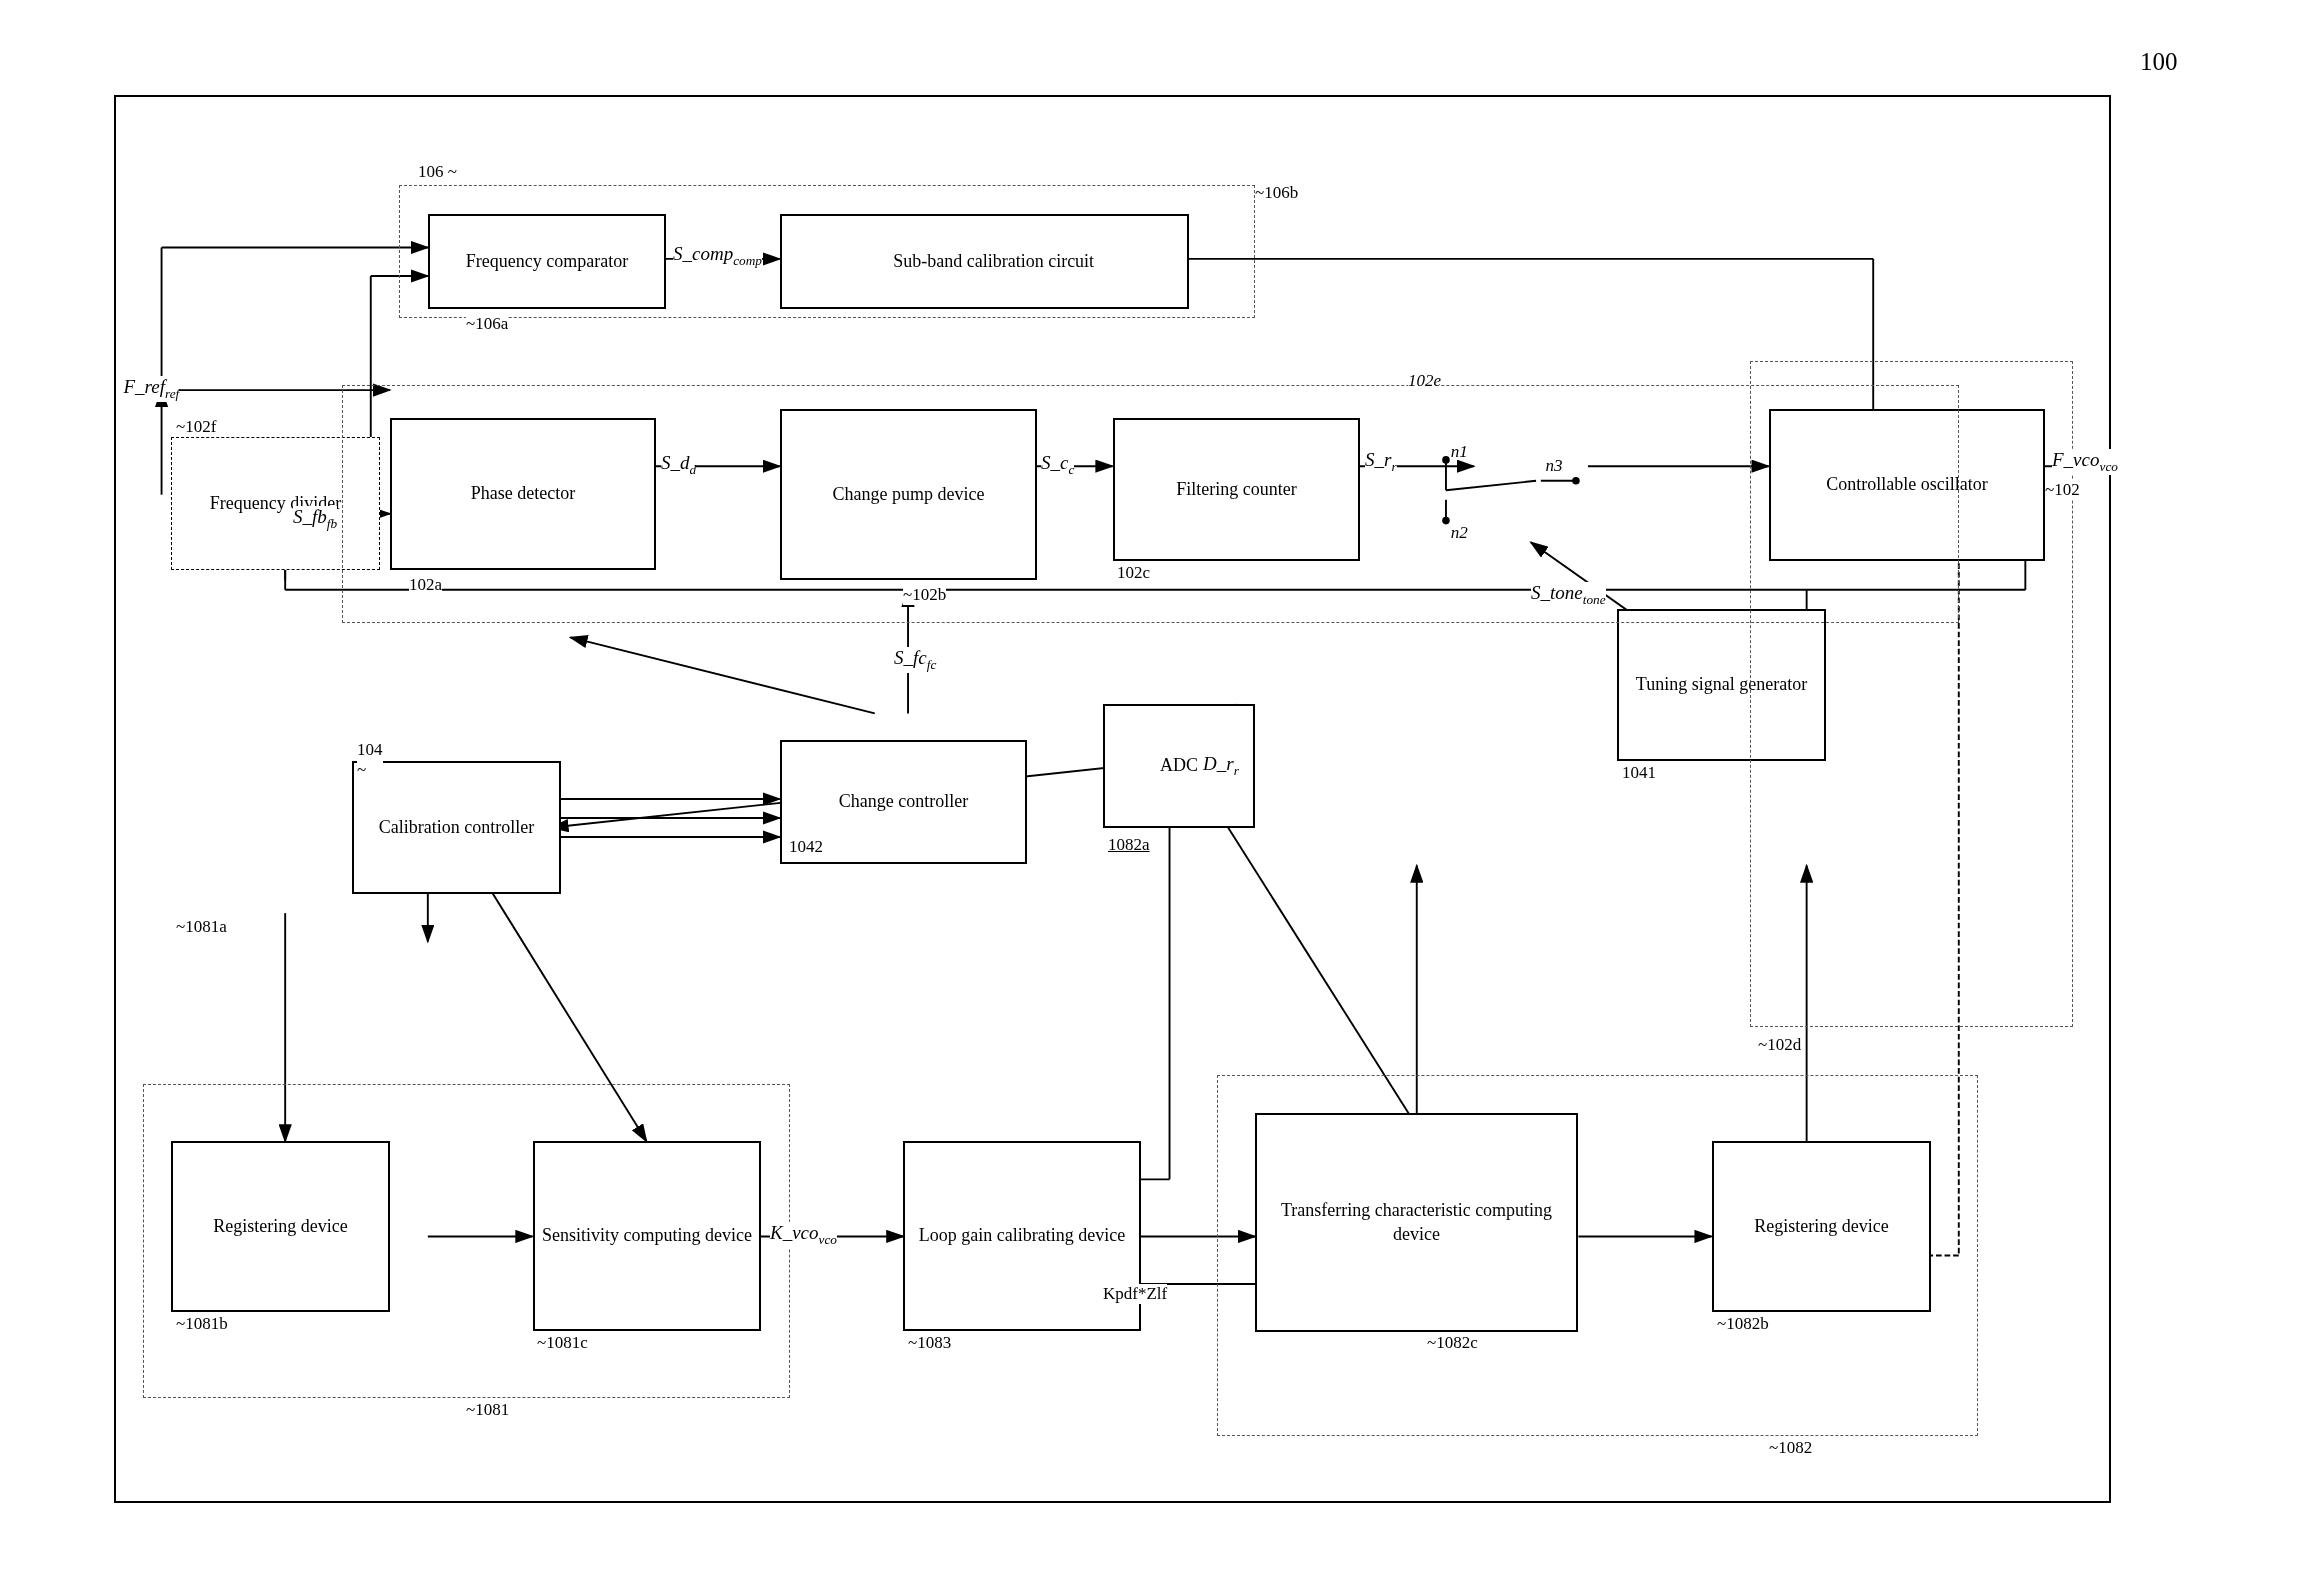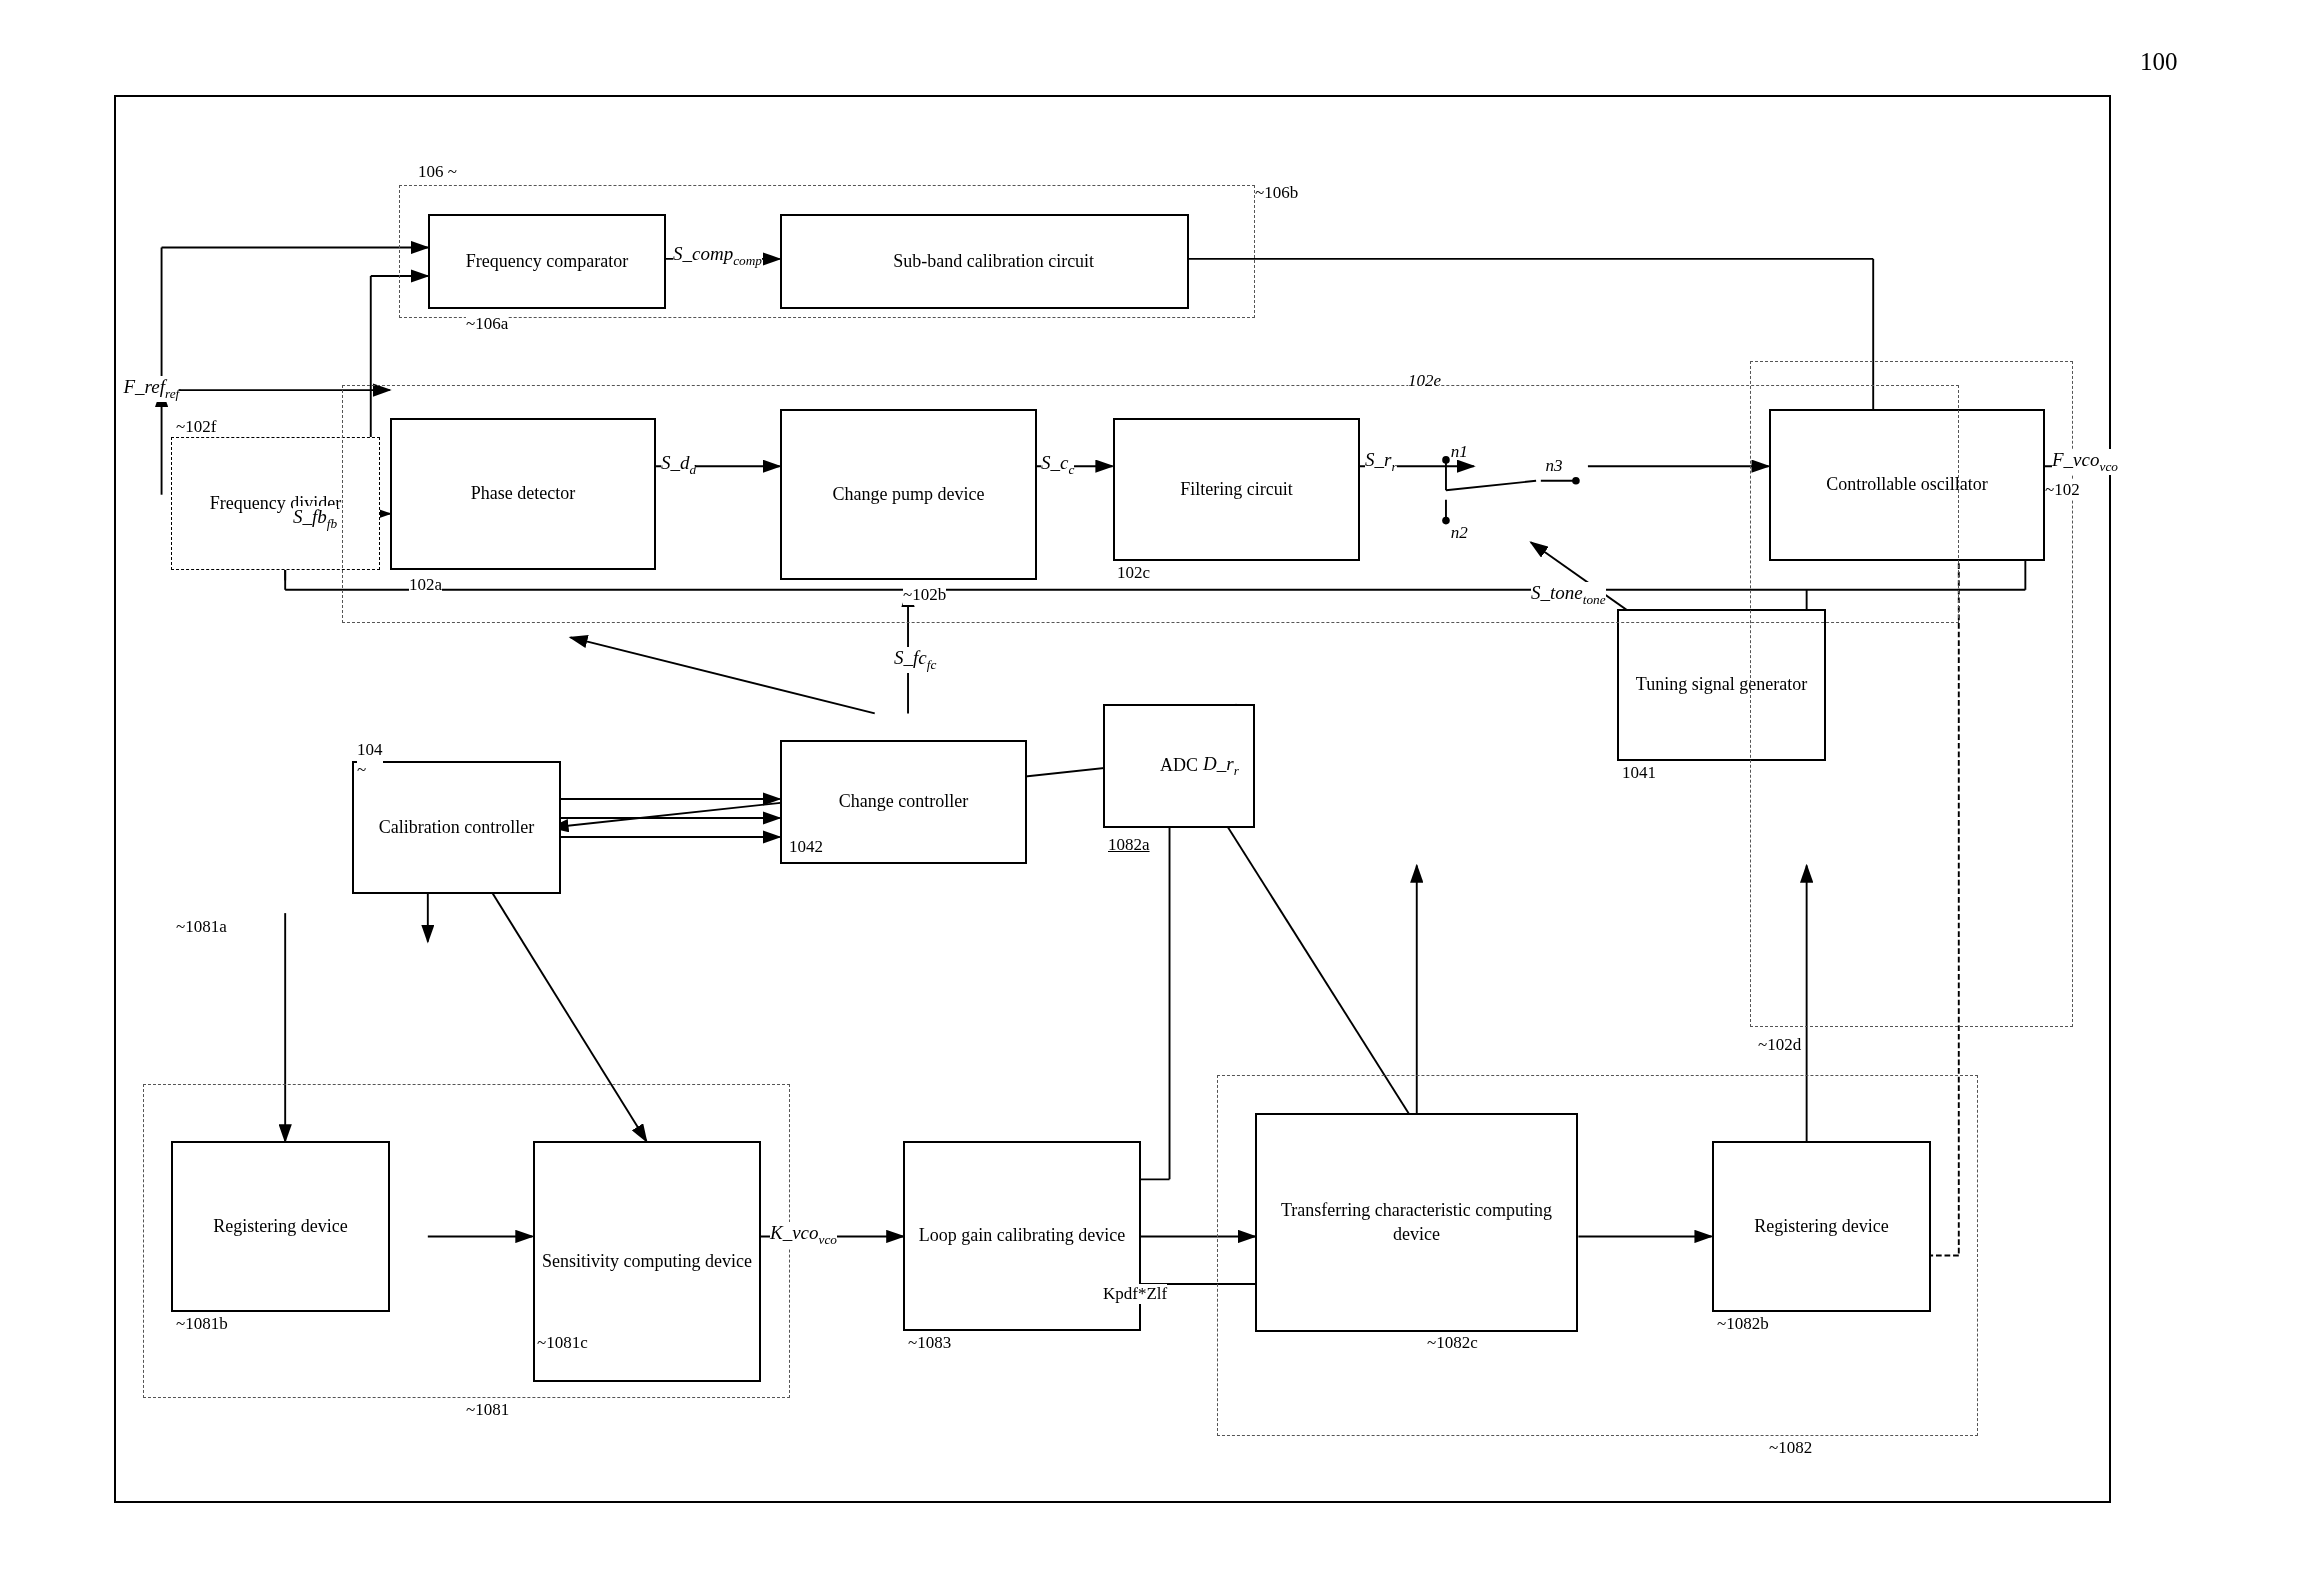--- a/index.html
+++ b/index.html
@@ -187,21 +187,21 @@
 
   <div class="comp-box thick" style="left:295px; top:380px; width:266px; height:152px;">
     <span>Phase detector</span>
   </div>
 
   <div class="comp-box thick" style="left:685px; top:371px; width:257px; height:171px;">
     <span>Change pump device</span>
   </div>
 
   <div class="comp-box thick" style="left:1018px; top:380px; width:247px; height:143px;">
-    <span>Filtering circuit</span>
+    <span>Filtering counter</span>
   </div>
 
   <div style="position:absolute; left:1332px; top:395px; width:166px; height:124px;">
     <svg width="166" height="124" viewBox="0 0 175 130">
 
       <line x1="20" y1="30" x2="20" y2="60" stroke="#000" stroke-width="2"></line>
       <circle cx="20" cy="28" r="4" fill="#000"></circle>
 
       <line x1="155" y1="50" x2="120" y2="50" stroke="#000" stroke-width="2"></line>
       <circle cx="157" cy="50" r="4" fill="#000"></circle>
@@ -239,21 +239,21 @@
   </div>
 
   <div class="comp-box thick" style="left:257px; top:723px; width:209px; height:133px;">
     <span>Calibration controller</span>
   </div>
 
   <div class="comp-box thick" style="left:76px; top:1103px; width:219px; height:171px;">
     <span>Registering device</span>
   </div>
 
-  <div class="comp-box thick" style="left:438px; top:1103px; width:228px; height:241px;">
+  <div class="comp-box thick" style="left:438px; top:1103px; width:228px; height:190px;">
     <span>Sensitivity computing device</span>
   </div>
 
   <div class="comp-box thick" style="left:808px; top:1103px; width:238px; height:190px;">
     <span>Loop gain calibrating device</span>
   </div>
 
   <div class="comp-box thick" style="left:1160px; top:1075px; width:323px; height:219px;">
     <span>Transferring characteristic computing device</span>
   </div>

